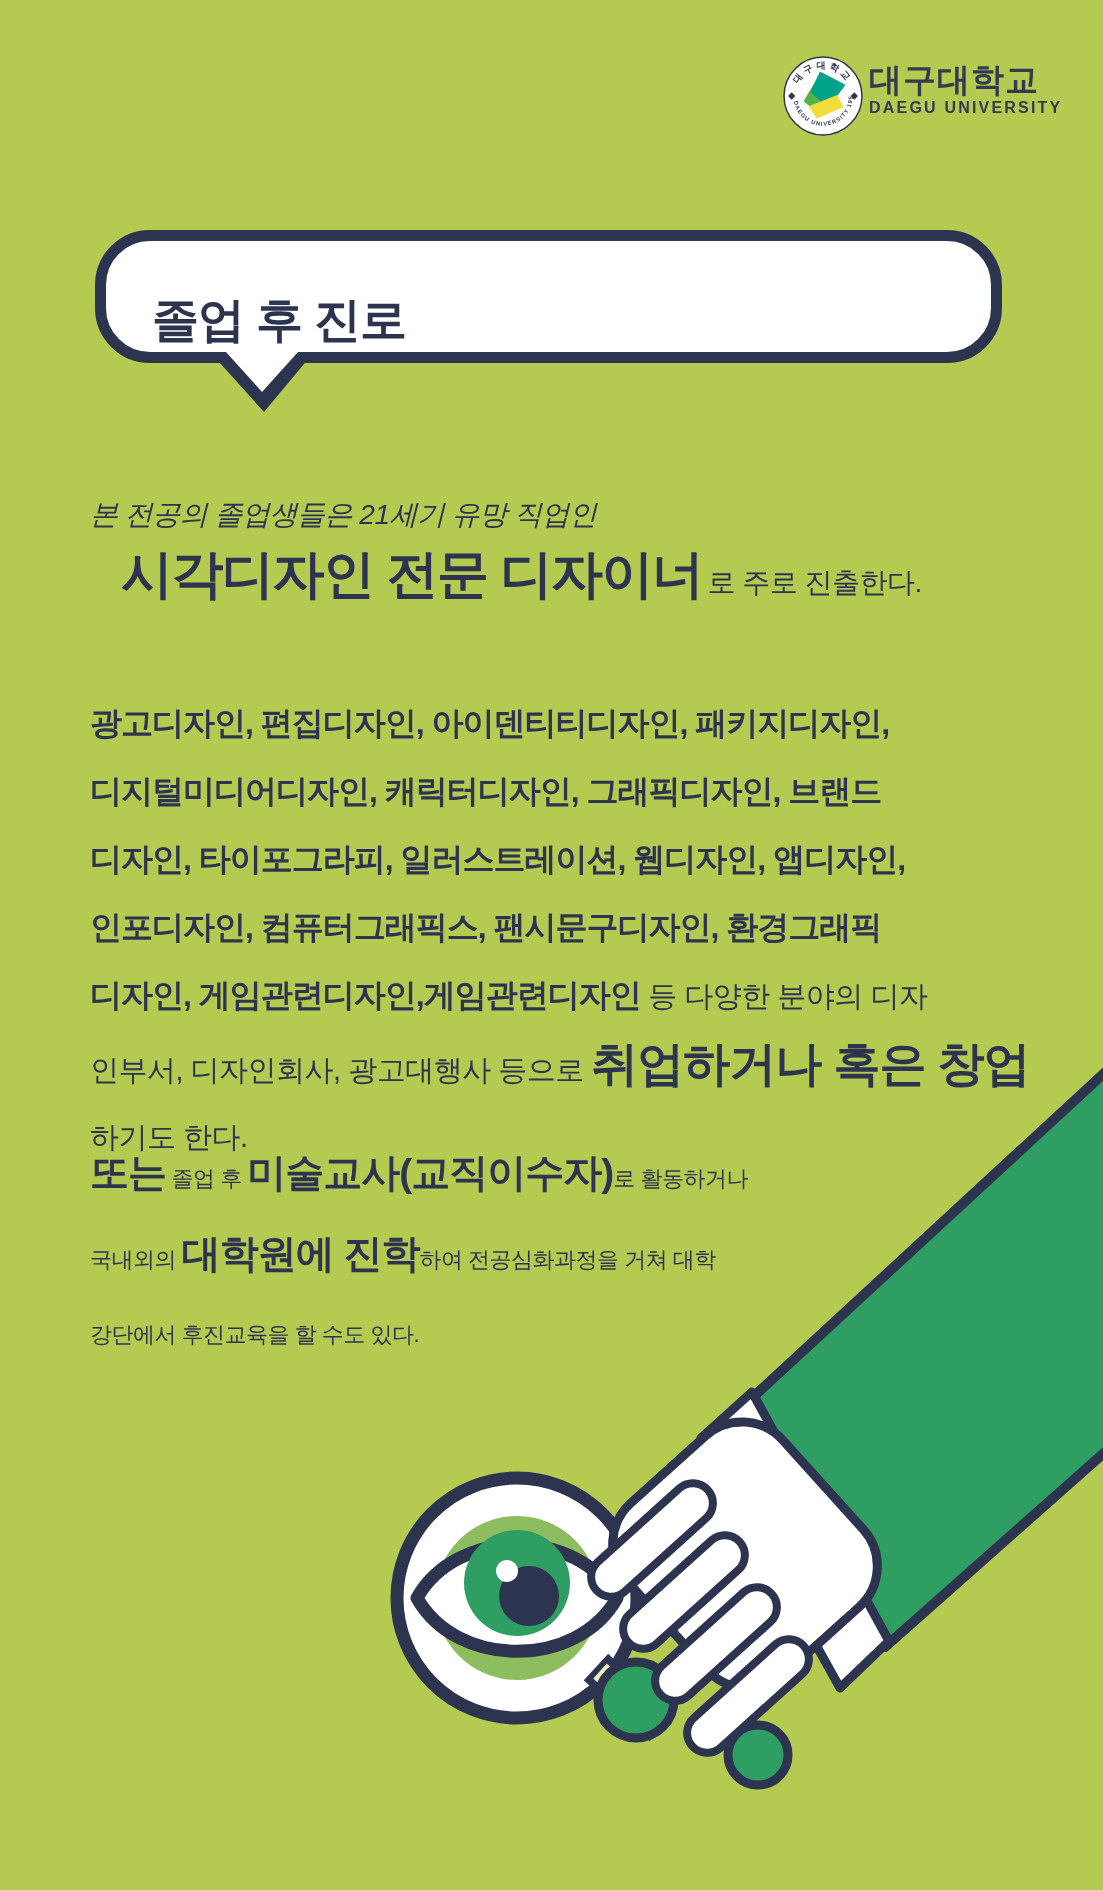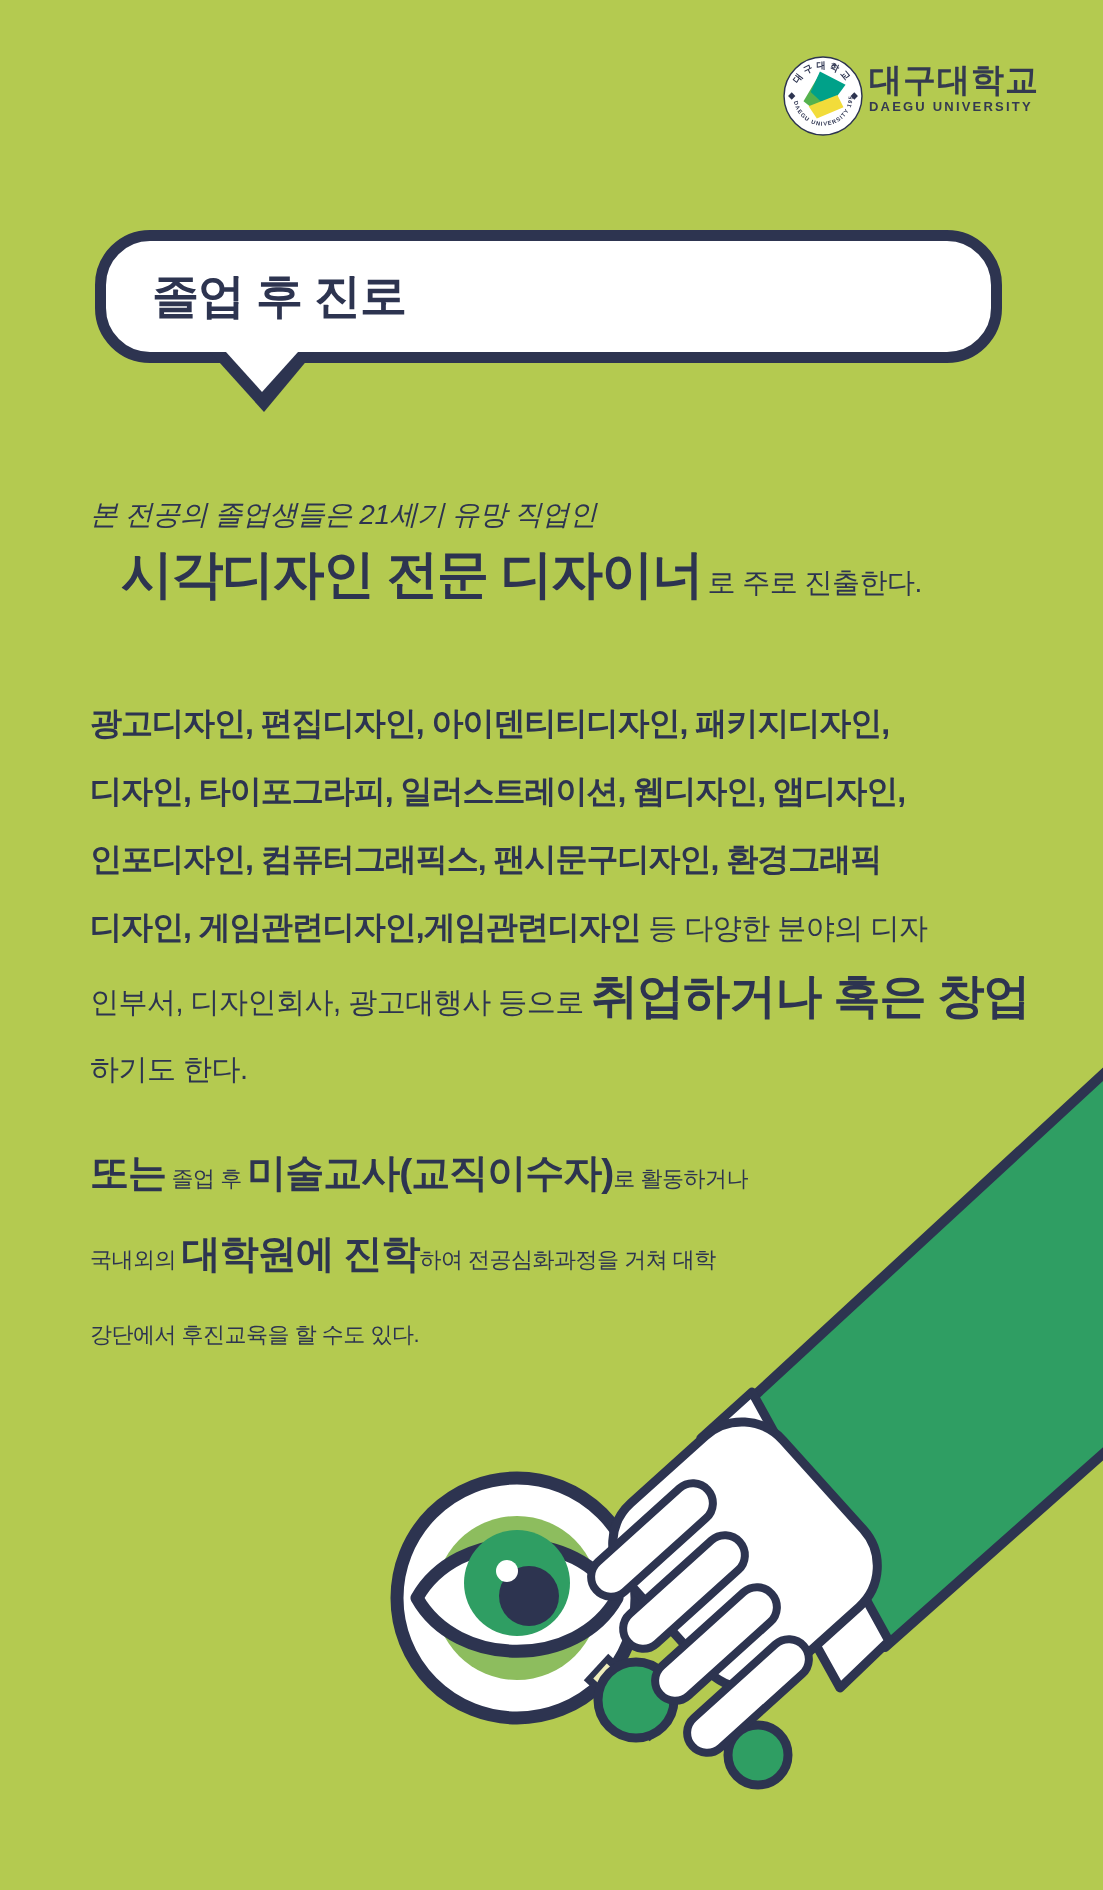--- a/index.html
+++ b/index.html
@@ -8,27 +8,27 @@
     background:#b4ca50;
     font-family:"Liberation Sans", sans-serif;
     color:#2d3450;
   }
   .abs{position:absolute;}
 
   
   .logo-seal{left:783px;top:56px;width:80px;height:80px;}
   .logo-text{left:869px;top:63px;line-height:1;}
   .logo-ko{font-size:33px;font-weight:700;letter-spacing:1px;color:#343a50;}
-  .logo-en{font-size:13px;font-weight:700;letter-spacing:2.2px;color:#343a50;margin-top:4px;}
+  .logo-en{font-size:16px;font-weight:700;letter-spacing:2.2px;color:#343a50;margin-top:4px;}
 
   
   .bubble{
     left:95px;top:230px;width:907px;height:133px;box-sizing:border-box;
     background:#ffffff;border:11px solid #2d3450;border-radius:55px;
-    display:flex;align-items:center;padding-left:46px;
+    display:flex;align-items:flex-end;padding-left:46px;
   }
   .bubble-title{font-size:47px;font-weight:700;letter-spacing:-1px;color:#2d3450;}
   .bubble-tail{left:210px;top:352px;width:104px;height:62px;}
 
   
   .intro{left:90px;top:496px;white-space:nowrap;}
   .intro-line1{font-size:28px;font-weight:400;letter-spacing:-0.5px;font-style:italic;}
   .intro-row{display:flex;align-items:baseline;margin-top:6px;}
   .intro-big{font-size:52px;font-weight:700;letter-spacing:-1.5px;margin-left:31px;}
   .intro-suffix{font-size:28px;font-weight:400;letter-spacing:-0.5px;margin-left:5px;}
@@ -87,20 +87,21 @@
 <div class="abs intro">
   <div class="intro-line1">본 전공의 졸업생들은 21세기 유망 직업인</div>
   <div class="intro-row">
     <span class="intro-big">시각디자인 전문 디자이너</span>
     <span class="intro-suffix">로 주로 진출한다.</span>
   </div>
 </div>
 
 <div class="abs fields">
   <div><span class="b">광고디자인, 편집디자인, 아이덴티티디자인, 패키지디자인,</span></div>
+  <div><span class="b">디지털미디어디자인, 캐릭터디자인, 그래픽디자인, 브랜드</span></div>
   <div><span class="b">디자인, 타이포그라피, 일러스트레이션, 웹디자인, 앱디자인,</span></div>
   <div><span class="b">인포디자인, 컴퓨터그래픽스, 팬시문구디자인, 환경그래픽</span></div>
   <div>
     <span class="b">디자인, 게임관련디자인,게임관련디자인</span><span class="r"> 등 다양한 분야의 디자</span>
   </div>
   <div>
     <span class="r">인부서, 디자인회사, 광고대행사 등으로 </span><span class="xb">취업하거나 혹은 창업</span>
   </div>
   <div><span class="r">하기도 한다.</span></div>
 </div>

